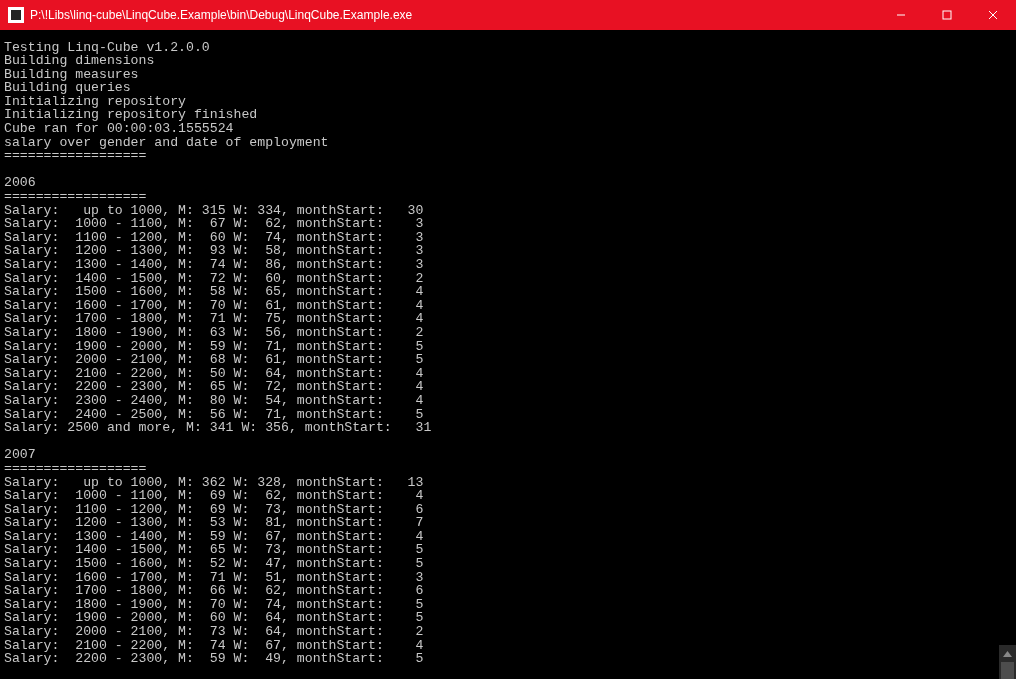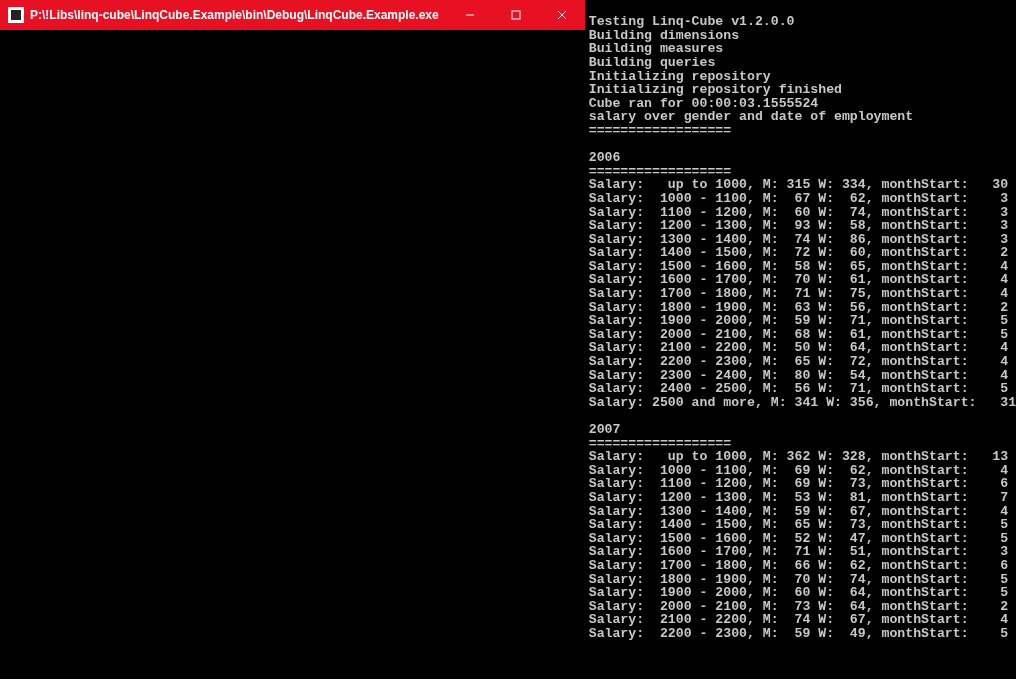--- a/index.html
+++ b/index.html
@@ -8,23 +8,22 @@
     width: 1016px;
     height: 679px;
     overflow: hidden;
     font-family: "Segoe UI", Tahoma, sans-serif;
     background: #000;
   }
   .window {
     width: 1016px;
     height: 679px;
     display: flex;
-    flex-direction: row;
+    flex-direction: column;
     box-sizing: border-box;
-    font-weight: bold;
   }
   .titlebar {
     height: 30px;
     background: #e81123;
     color: #fff;
     display: flex;
     align-items: center;
     font-size: 12px;
     user-select: none;
   }
@@ -60,20 +59,21 @@
     align-items: center;
     justify-content: center;
     color: #fff;
   }
   .titlebar .btn svg { stroke: #fff; stroke-width: 1; fill: none; }
   .client {
     flex: 1;
     display: flex;
     background: #000;
     min-height: 0;
+    align-items: flex-end;
   }
   .console {
     flex: 1;
     background: #000;
     color: #c8c8c8;
     font-family: Consolas, "Courier New", monospace;
     font-size: 13.2px;
     line-height: 13.6px;
     white-space: pre;
     padding: 2px 4px 0 4px;

